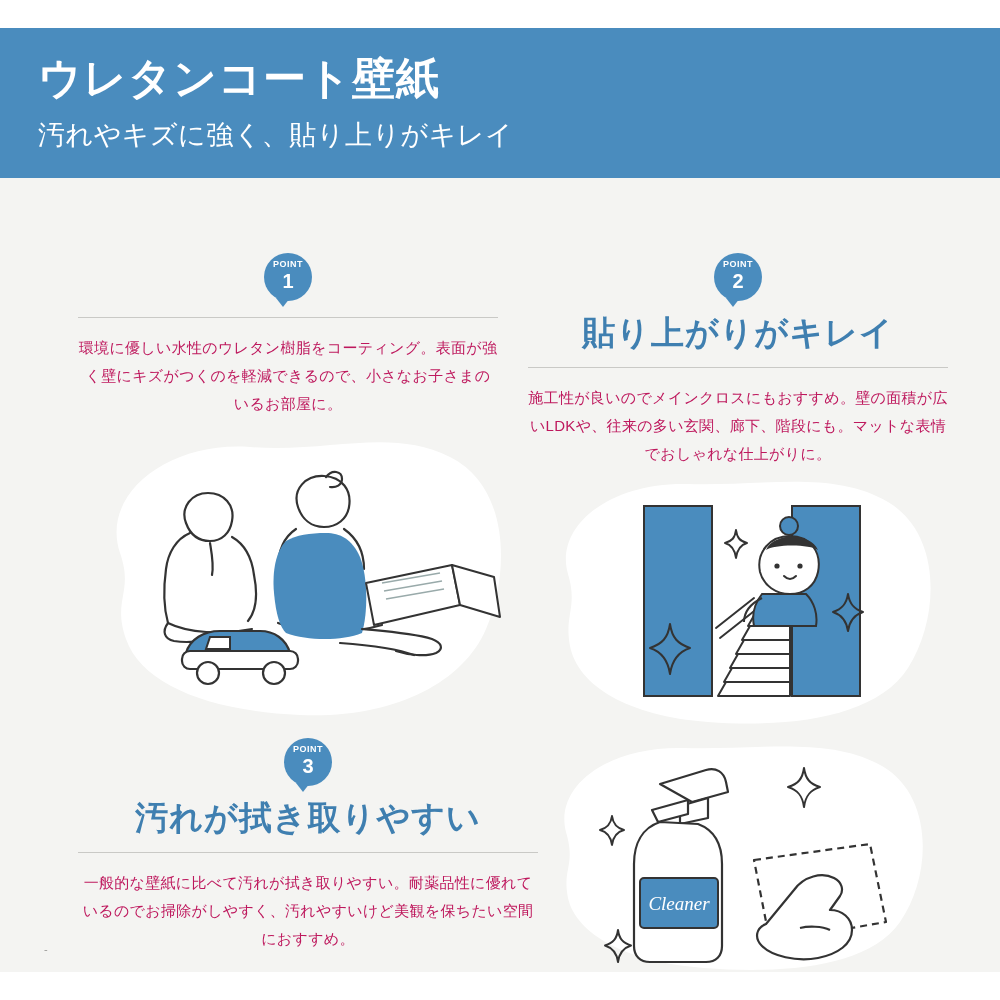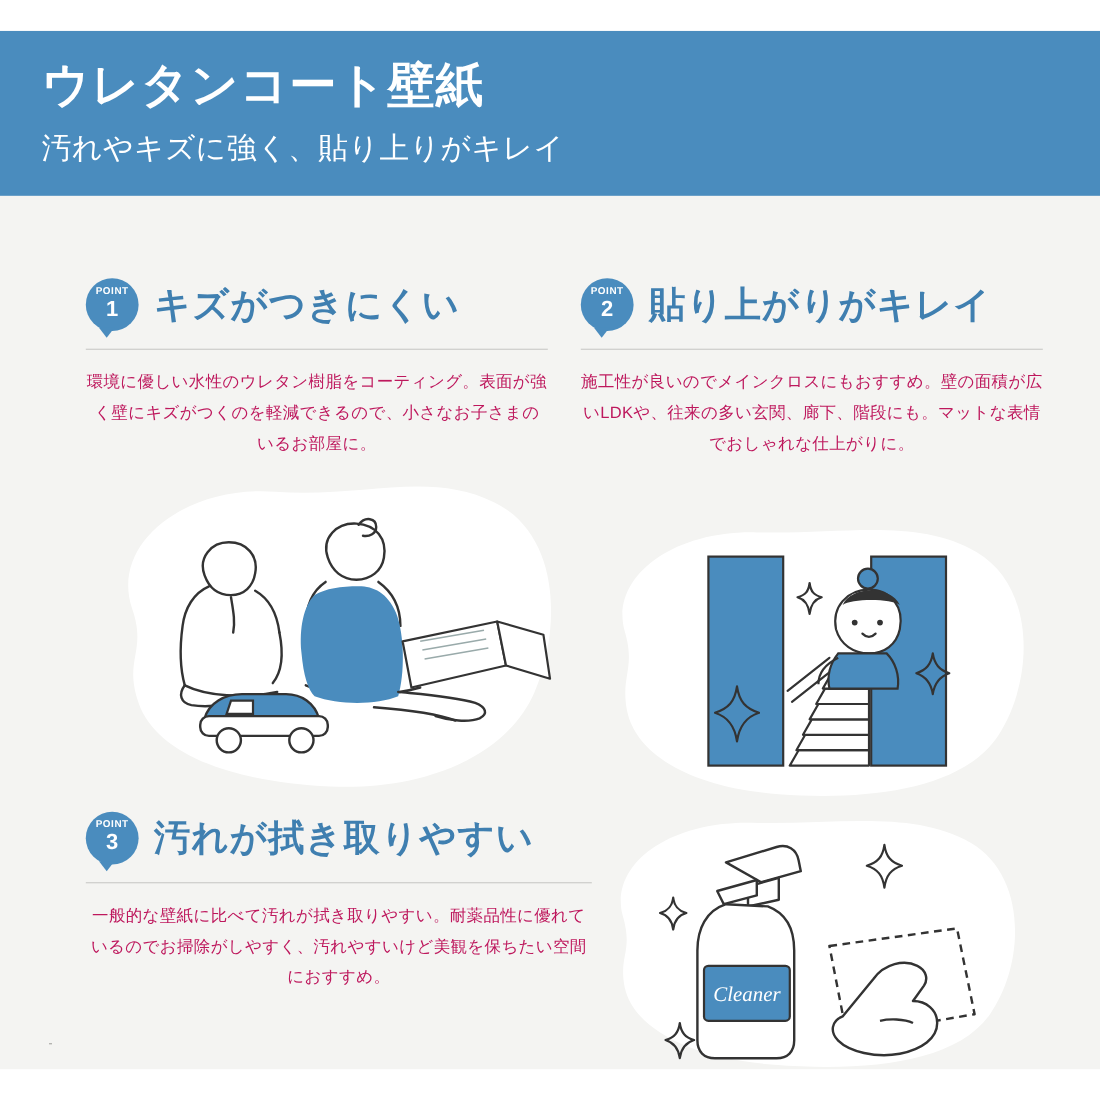--- a/index.html
+++ b/index.html
@@ -67,20 +67,21 @@
     position: absolute;
   }
   .point-1 { left: 78px;  top: 75px;  width: 420px; }
   .point-2 { left: 528px; top: 75px;  width: 420px; }
   .point-3 { left: 78px;  top: 560px; width: 460px; }
 
   .point-head {
     display: flex;
     align-items: center;
     gap: 14px;
+    flex-direction: column;
   }
   .badge {
     position: relative;
     width: 48px;
     height: 48px;
     flex: 0 0 48px;
     background: #4a8cbe;
     border-radius: 50%;
     color: #ffffff;
     text-align: center;
@@ -282,21 +283,20 @@
           </g>
         </svg>
       </div>
 
       <div class="point point-1">
         <div class="point-head">
           <div class="badge">
             <span class="badge-label">POINT</span>
             <span class="badge-num">1</span>
           </div>
-          <div class="point-title">キズがつきにくい</div>
         </div>
         <div class="rule"></div>
         <div class="point-body">環境に優しい水性のウレタン樹脂をコーティング。表面が強く壁にキズがつくのを軽減できるので、小さなお子さまのいるお部屋に。</div>
       </div>
 
       <div class="point point-2">
         <div class="point-head">
           <div class="badge">
             <span class="badge-label">POINT</span>
             <span class="badge-num">2</span>

